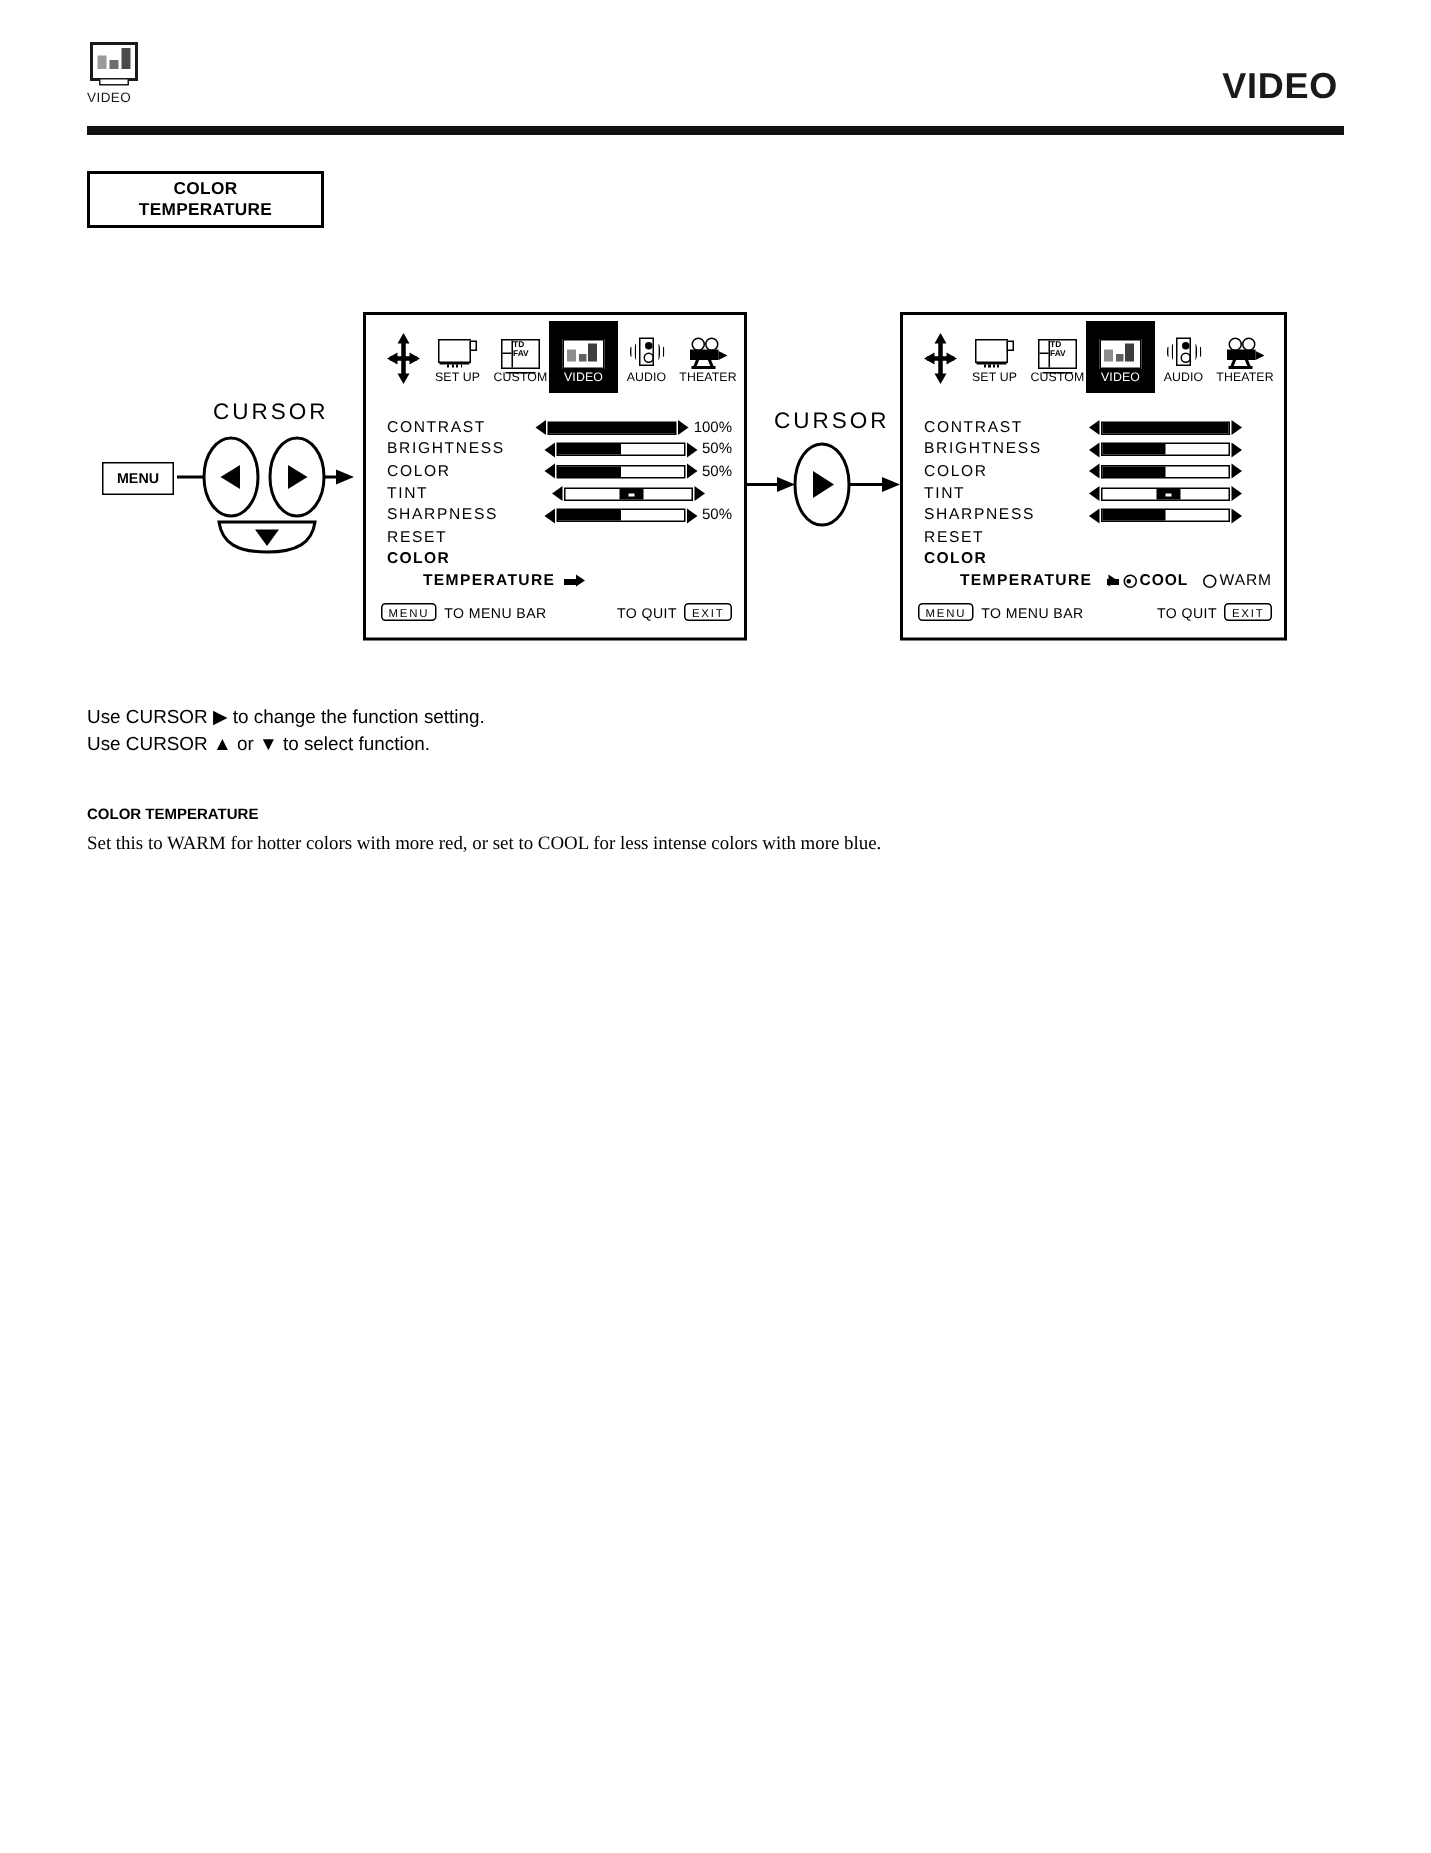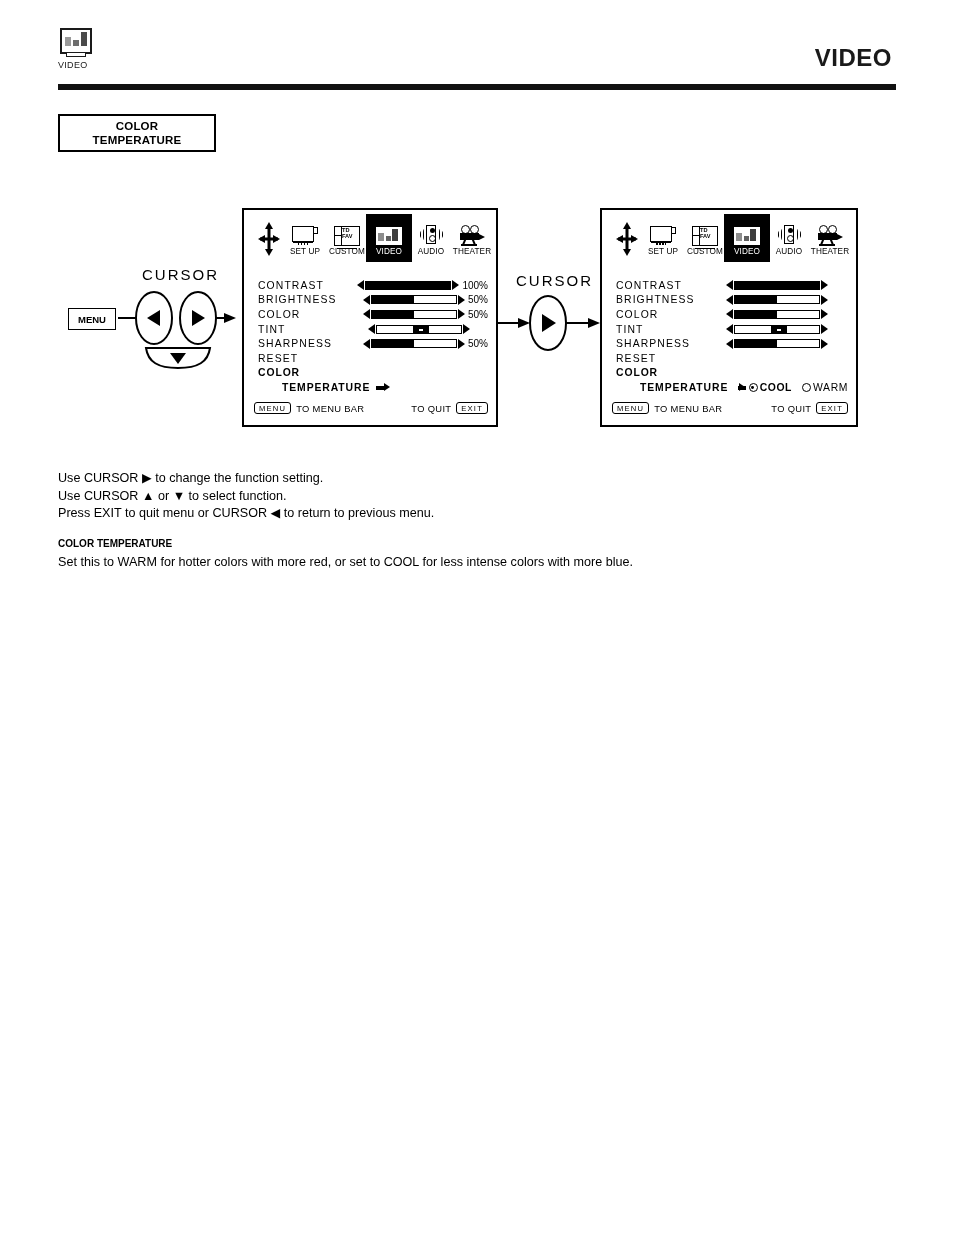--- a/index.html
+++ b/index.html
@@ -116,21 +116,21 @@
   .keycap{border:1.4px solid #000;border-radius:3px;padding:0 4px;height:12px;display:flex;align-items:center;
     font-size:7.6px;letter-spacing:1.2px;box-sizing:border-box;}
   .foot-txt{font-size:9.4px;letter-spacing:.3px;margin-left:5px;}
 
   
   .cursor-label-m{position:absolute;left:516px;top:272px;font-size:15px;letter-spacing:2px;}
 
   
   .instr{position:absolute;left:58px;top:470px;font-size:12.6px;line-height:17.5px;}
   .sect-title{position:absolute;left:58px;top:538px;font-size:10px;font-weight:bold;}
-  .sect-body{position:absolute;left:58px;top:554px;font-size:12.6px;line-height:17px;width:760px;}
+  .sect-body{position:absolute;left:58px;top:554px;font-size:12.6px;line-height:17px;width:760px;font-family:Liberation Serif, serif;}
   .pagenum{position:absolute;left:0;right:0;top:1172px;text-align:center;font-size:13px;}
 
   svg{display:block;overflow:visible;}
 </style>
 </head>
 <body>
 
 <div class="page">
 
   <div class="hdr-icon">
@@ -529,19 +529,18 @@
       <div class="keycap">MENU</div>
       <div class="foot-txt">TO MENU BAR</div>
       <div class="foot-txt" style="margin-left:auto;">TO QUIT</div>
       <div class="keycap" style="margin-left:5px;">EXIT</div>
     </div>
   </div>
 
   <div class="instr">
     <div>Use CURSOR ▶ to change the function setting.</div>
     <div>Use CURSOR ▲ or ▼ to select function.</div>
-    <div>Press EXIT to quit menu or CURSOR ◀ to return to previous menu.</div>
   </div>
 
   <div class="sect-title">COLOR TEMPERATURE</div>
   <div class="sect-body">Set this to WARM for hotter colors with more red, or set to COOL for less intense colors with more blue.</div>
 
 </div>
 
 </body></html>

